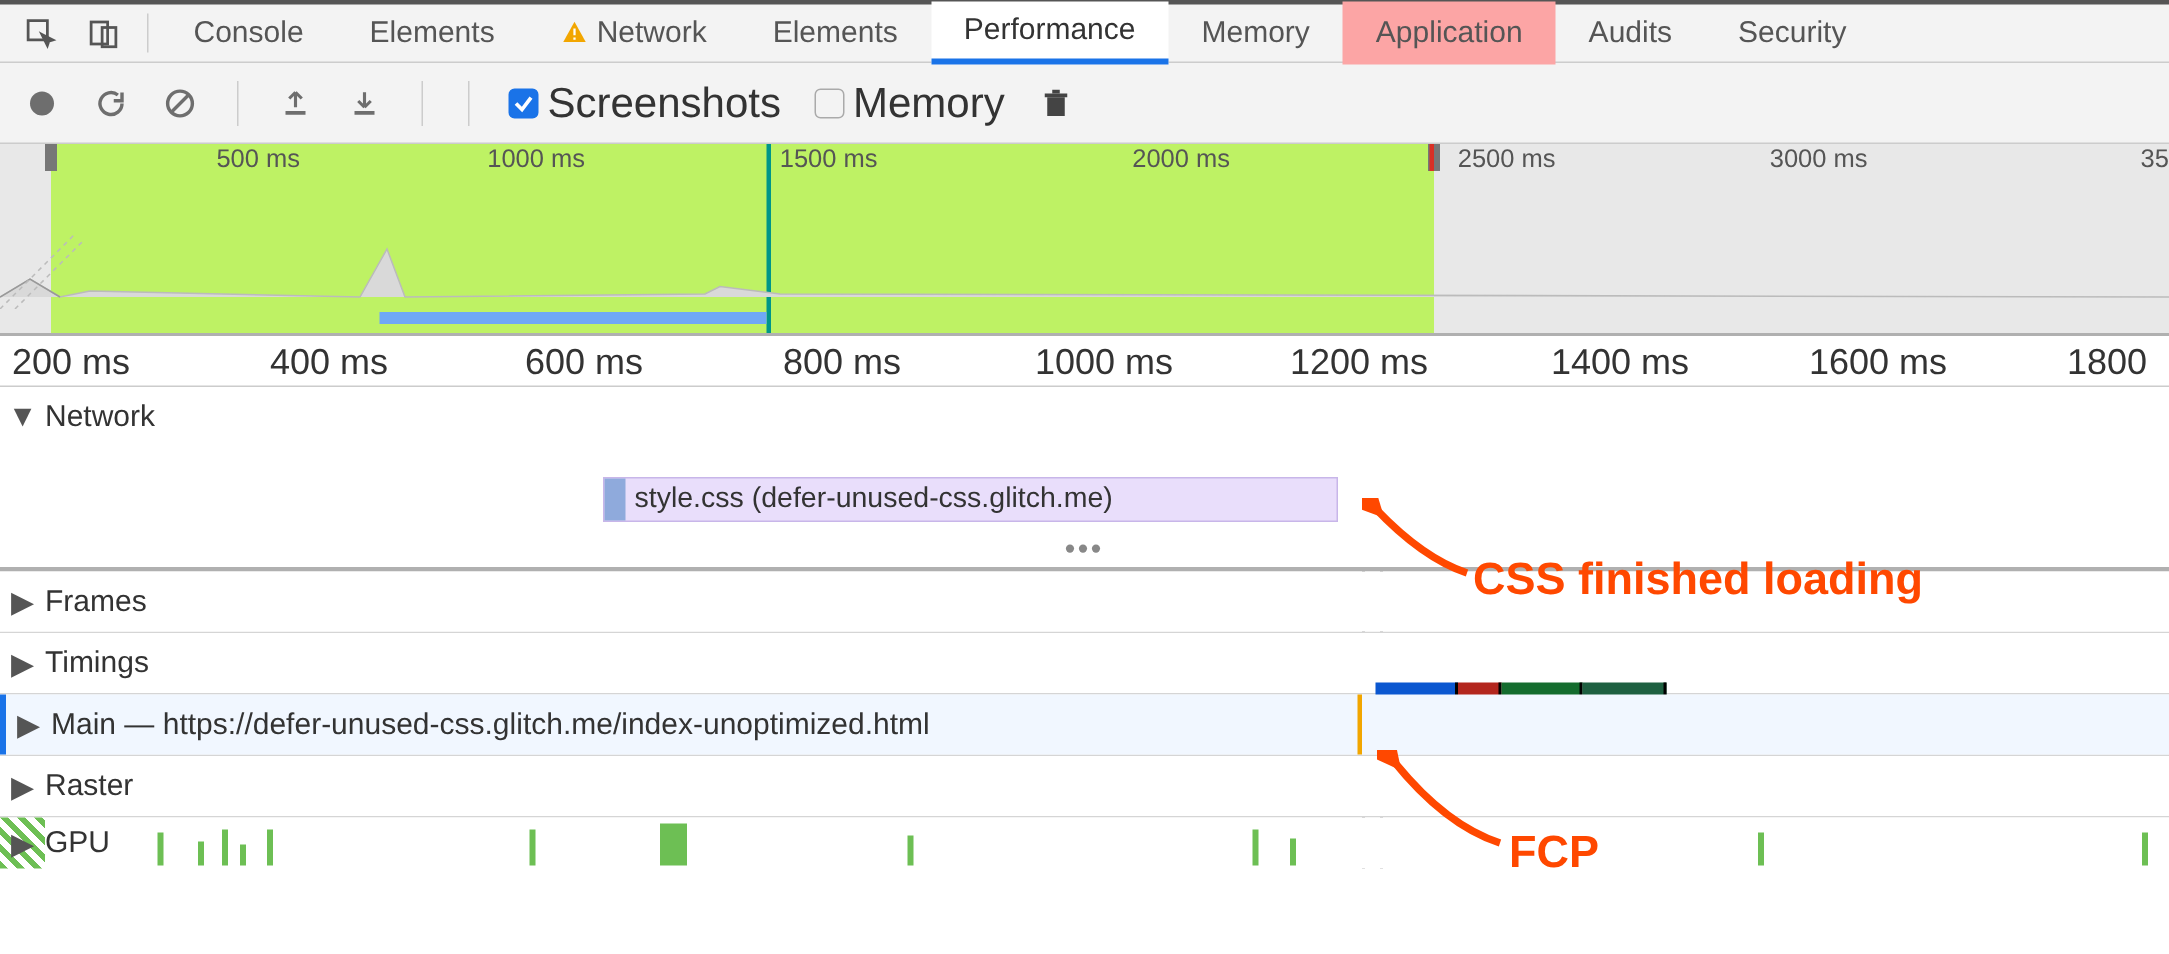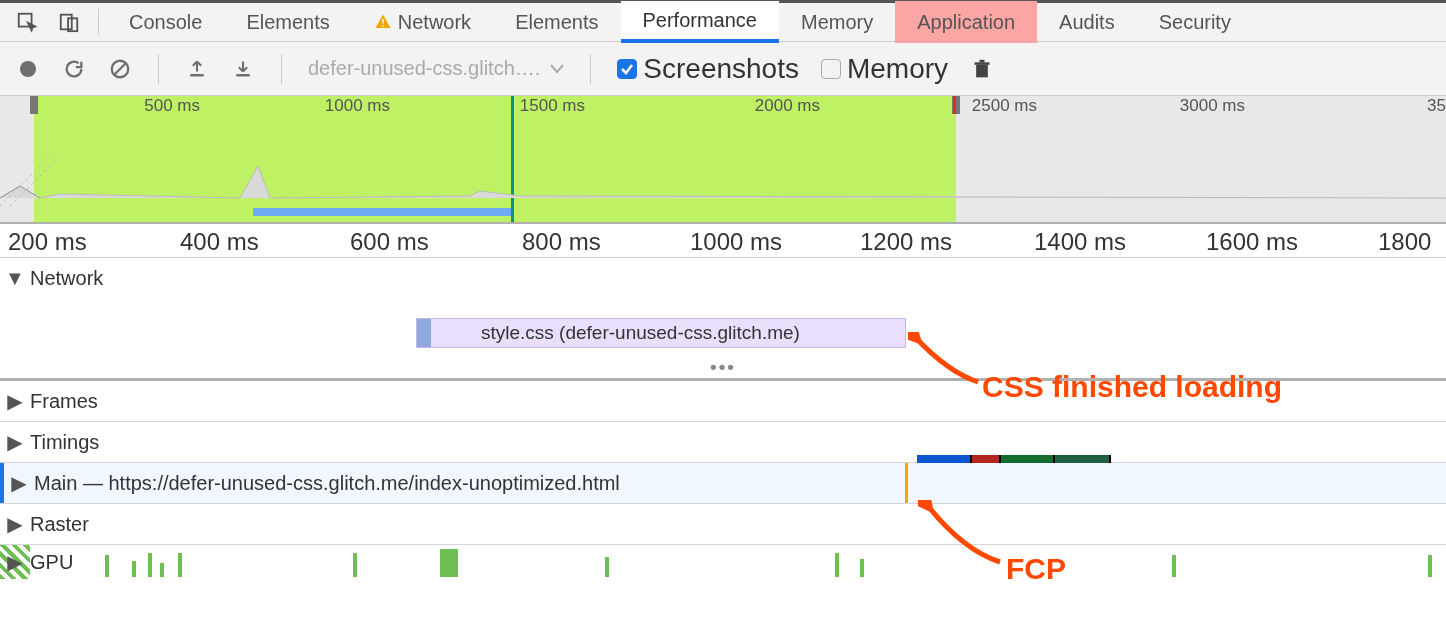--- a/index.html
+++ b/index.html
@@ -144,28 +144,20 @@
         <rect x="4" y="18" width="16" height="3"></rect>
       </svg>
     </div>
   <div class="tool-ico">
       <svg width="20" height="20" viewBox="0 0 24 24" fill="#6e6e6e">
         <path d="M12 15 L12 3 M12 15 L7 10 M12 15 L17 10" stroke="#6e6e6e" stroke-width="2.5" fill="none"></path>
         <rect x="4" y="18" width="16" height="3"></rect>
       </svg>
     </div>
   <div class="vsep"></div>
-  <div class="session-sel">
-    <span>defer-unused-css.glitch….</span>
-    <span>
-        <svg width="14" height="10" viewBox="0 0 14 10">
-          <path d="M1 1 L7 8 L13 1" fill="none" stroke="#aaa" stroke-width="2"></path>
-        </svg>
-      </span>
-  </div>
   <div class="vsep"></div>
   <label class="chklbl">
     <span class="chk on">
         <svg width="14" height="14" viewBox="0 0 14 14">
           <path d="M2 7 L6 11 L12 3" stroke="#fff" stroke-width="2.5" fill="none"></path>
         </svg>
       </span>
     <span>Screenshots</span>
   </label>
   <label class="chklbl">
@@ -224,21 +216,21 @@
 
   <div class="vmark" style="left:908px;"></div>
   <div class="vmark" style="left:920px;"></div>
 
   <div class="track" style="border-bottom:3px solid #b0b0b0;">
     <div class="track-head">
       <span class="disclose">▼</span>
       <span>Network</span>
     </div>
     <div class="net-lane">
-      <div class="net-bar" style="left:416px; width:490px;gap:44px;">
+      <div class="net-bar" style="left:402px; width:490px;">
         <div class="pre"></div>
         <span>style.css (defer-unused-css.glitch.me)</span>
       </div>
       <div class="dots">•••</div>
     </div>
   </div>
 
   <div class="track">
     <div class="track-head">
       <span class="disclose">▶</span>

